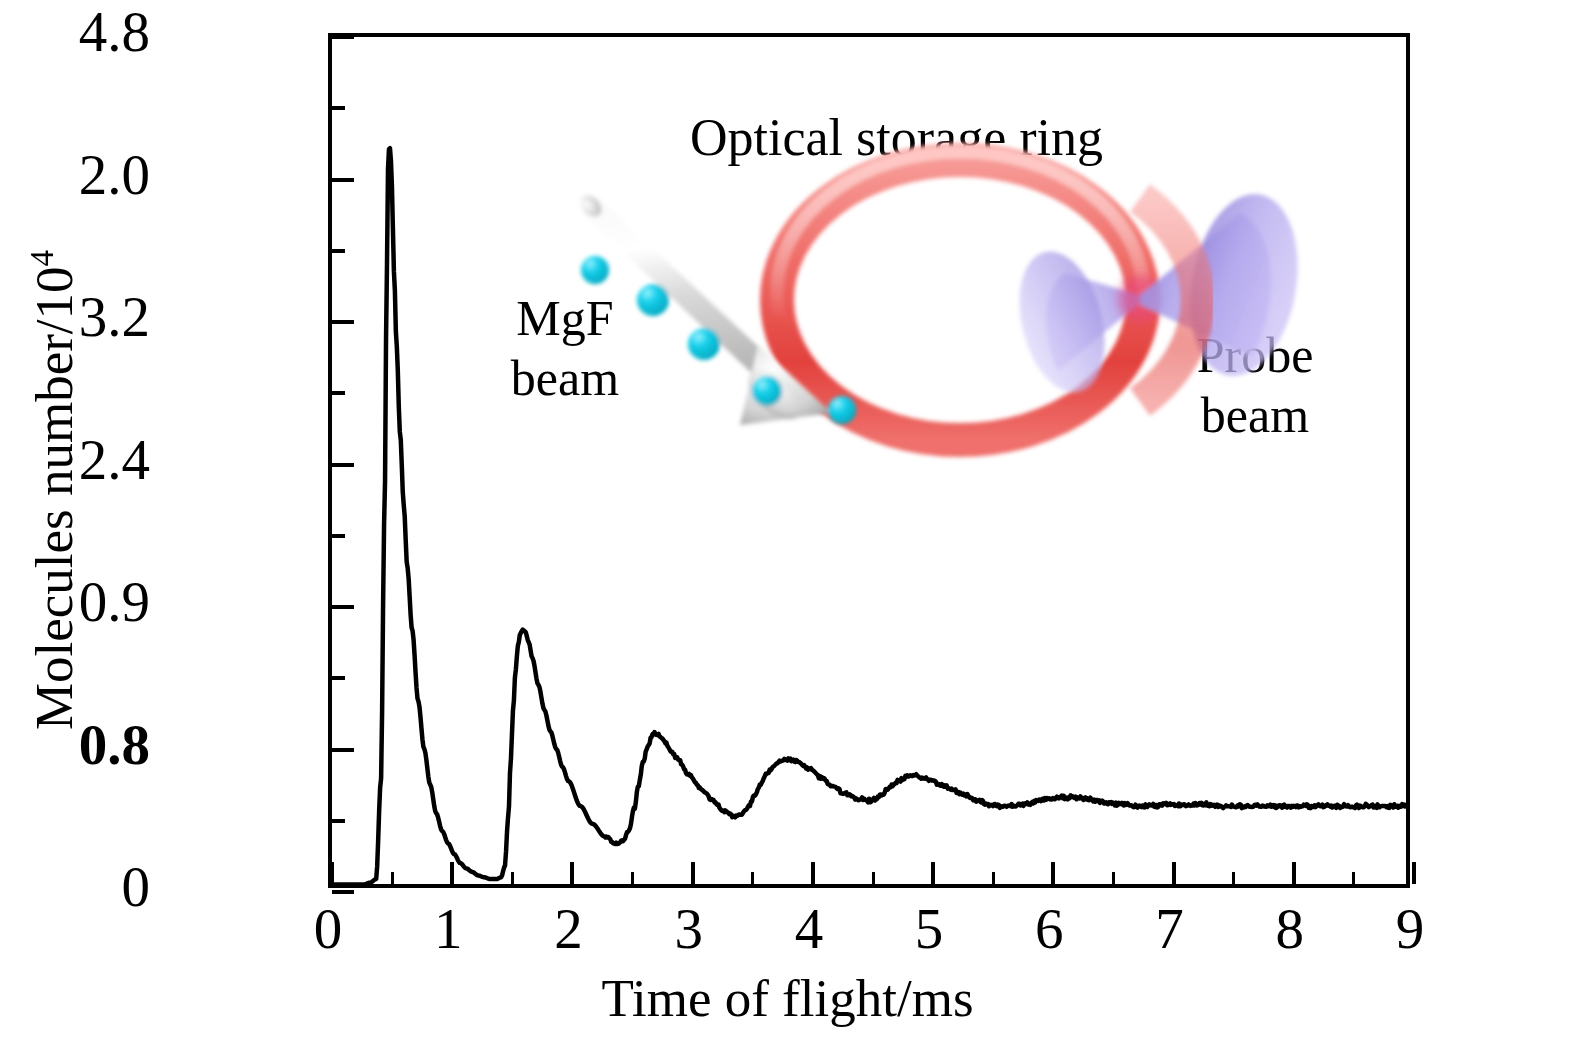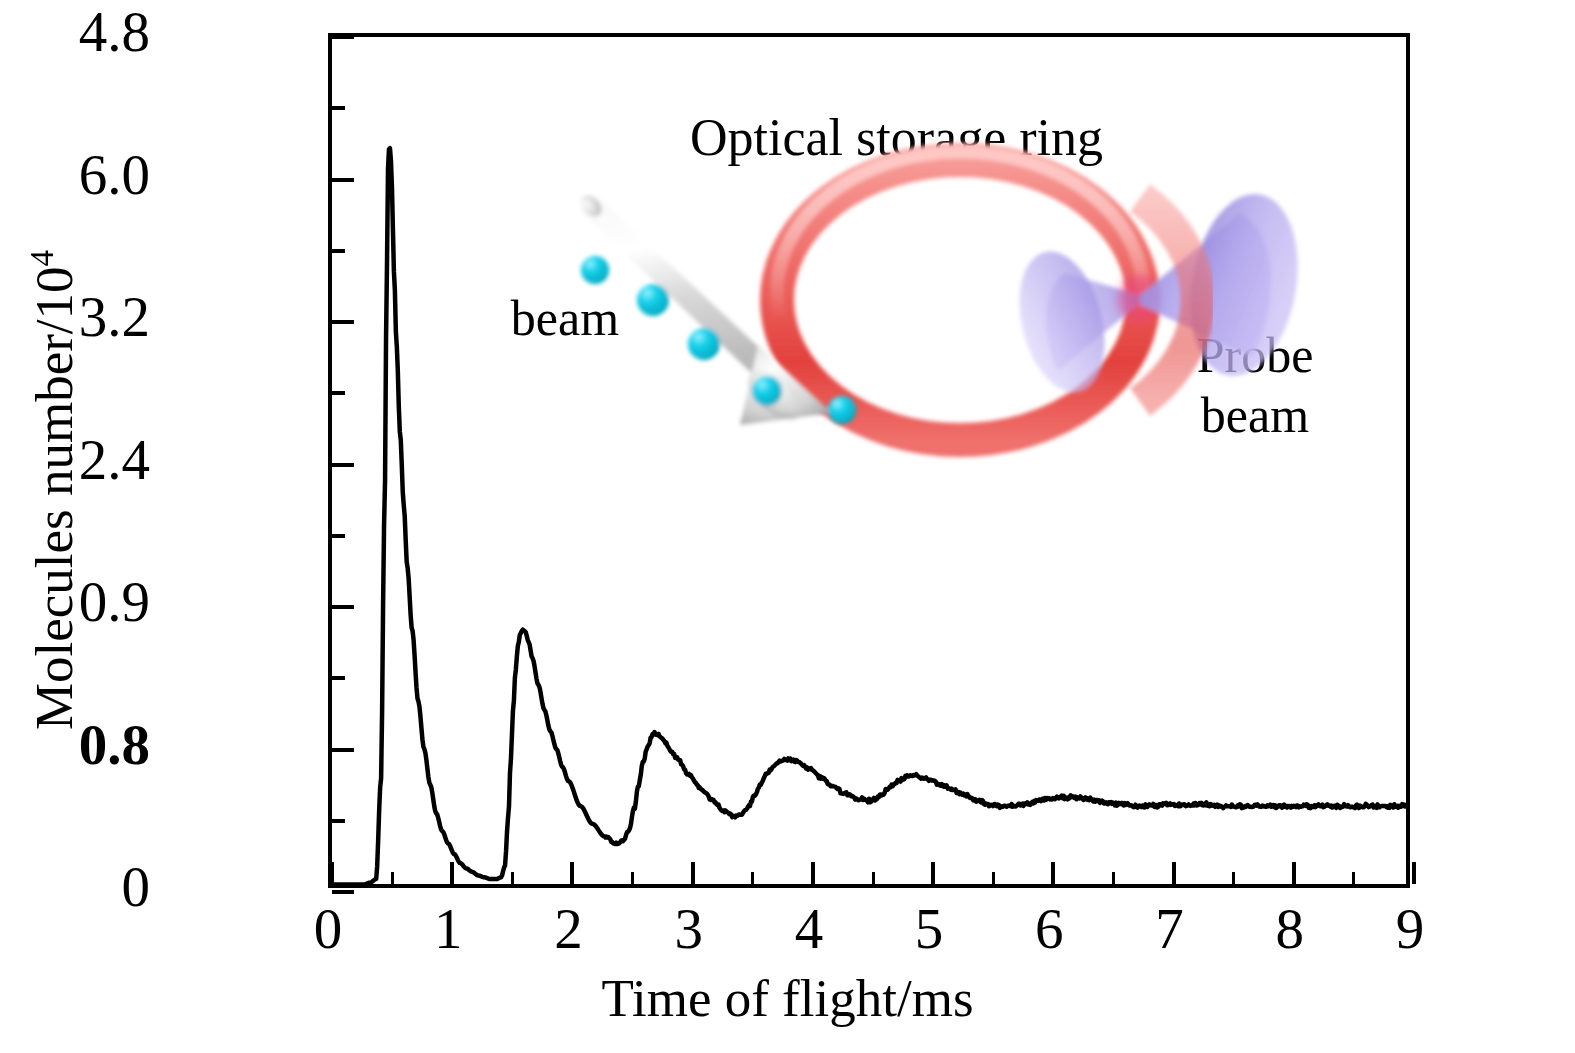--- a/index.html
+++ b/index.html
@@ -97,21 +97,21 @@
         <div class="tick xtick-minor" style="left: 1020.39px;"></div>
       </div>
   </div>
 
   <div id="ylabel-layer">
       <div class="ylabel-txt" style="top: 858px;">0</div>
       <div class="ylabel-txt" style="top: 715.5px; font-weight: bold;">0.8</div>
       <div class="ylabel-txt" style="top: 573px;">0.9</div>
       <div class="ylabel-txt" style="top: 430.5px; font-family: Liberation Serif, serif;">2.4</div>
       <div class="ylabel-txt" style="top: 288px;">3.2</div>
-      <div class="ylabel-txt" style="top: 145.5px;">6.0</div>
+      <div class="ylabel-txt" style="top: 145.5px;">2.0</div>
       <div class="ylabel-txt" style="top: 3px;">4.8</div>
     </div>
   <div id="xlabel-layer">
       <div class="xlabel-txt" style="left: 328px;">0</div>
       <div class="xlabel-txt" style="left: 448.222px;">1</div>
       <div class="xlabel-txt" style="left: 568.444px;">2</div>
       <div class="xlabel-txt" style="left: 688.667px;">3</div>
       <div class="xlabel-txt" style="left: 808.889px;">4</div>
       <div class="xlabel-txt" style="left: 929.111px;">5</div>
       <div class="xlabel-txt" style="left: 1049.33px;">6</div>
@@ -120,20 +120,21 @@
       <div class="xlabel-txt" style="left: 1410px;">9</div>
     </div>
 
   <svg id="curve-svg" viewBox="0 0 1082 855" preserveAspectRatio="none">
     <path id="curve-path" fill="none" stroke="#000000" stroke-width="4.5" stroke-linejoin="round" stroke-linecap="round" d="M 0.00 851.44 L 0.98 851.44 L 1.97 851.44 L 2.95 851.44 L 3.93 851.44 L 4.92 851.44 L 5.90 851.44 L 6.89 851.44 L 7.87 851.44 L 8.85 851.44 L 9.84 851.44 L 10.82 851.44 L 11.80 851.44 L 12.79 851.44 L 13.77 851.44 L 14.75 851.44 L 15.74 851.44 L 16.72 851.44 L 17.71 851.44 L 18.69 851.44 L 19.67 851.44 L 20.66 851.44 L 21.64 851.44 L 22.62 851.44 L 23.61 851.44 L 24.59 851.44 L 25.57 851.44 L 26.56 851.44 L 27.54 851.44 L 28.53 851.44 L 29.51 851.44 L 30.49 851.44 L 31.48 851.44 L 32.46 851.44 L 33.44 851.44 L 34.43 851.44 L 35.41 851.44 L 36.39 851.42 L 37.38 851.22 L 38.36 850.86 L 39.35 850.43 L 40.33 850.02 L 41.31 849.74 L 42.30 849.64 L 43.28 849.29 L 44.26 848.59 L 45.25 847.73 L 46.23 846.90 L 47.21 846.30 L 48.20 845.94 L 49.18 833.21 L 50.17 807.07 L 51.15 777.57 L 52.13 754.77 L 53.12 745.30 L 54.10 678.85 L 55.08 572.66 L 56.07 491.76 L 57.05 448.15 L 58.03 306.51 L 59.02 229.28 L 60.00 135.88 L 60.99 116.12 L 61.97 115.25 L 62.95 127.73 L 63.94 153.48 L 64.92 195.94 L 65.90 238.39 L 66.89 257.52 L 67.87 298.71 L 68.85 313.79 L 69.84 338.48 L 70.82 374.02 L 71.81 398.71 L 72.79 406.99 L 73.77 431.56 L 74.76 459.02 L 75.74 472.03 L 76.72 483.41 L 77.71 507.44 L 78.69 528.94 L 79.67 535.20 L 80.66 545.76 L 81.64 563.42 L 82.63 581.80 L 83.61 594.49 L 84.59 597.79 L 85.58 606.78 L 86.56 621.80 L 87.54 639.11 L 88.53 654.96 L 89.51 665.61 L 90.49 668.38 L 91.48 673.84 L 92.46 683.65 L 93.45 695.29 L 94.43 706.22 L 95.41 713.92 L 96.40 716.20 L 97.38 719.77 L 98.36 726.77 L 99.35 735.33 L 100.33 743.58 L 101.31 749.65 L 102.30 751.72 L 103.28 754.17 L 104.27 759.54 L 105.25 766.33 L 106.23 773.03 L 107.22 778.15 L 108.20 780.19 L 109.18 781.46 L 110.17 784.66 L 111.15 788.85 L 112.13 793.09 L 113.12 796.45 L 114.10 797.98 L 115.09 798.71 L 116.07 800.84 L 117.05 803.72 L 118.04 806.72 L 119.02 809.17 L 120.00 810.42 L 120.99 810.94 L 121.97 812.66 L 122.95 815.09 L 123.94 817.67 L 124.92 819.85 L 125.91 821.06 L 126.89 821.45 L 127.87 822.78 L 128.86 824.76 L 129.84 826.93 L 130.82 828.80 L 131.81 829.93 L 132.79 830.19 L 133.77 830.92 L 134.76 832.08 L 135.74 833.38 L 136.73 834.54 L 137.71 835.28 L 138.69 835.46 L 139.68 835.91 L 140.66 836.66 L 141.64 837.53 L 142.63 838.32 L 143.61 838.85 L 144.59 839.00 L 145.58 839.40 L 146.56 840.13 L 147.55 840.99 L 148.53 841.80 L 149.51 842.37 L 150.50 842.54 L 151.48 842.72 L 152.46 843.07 L 153.45 843.49 L 154.43 843.91 L 155.41 844.21 L 156.40 844.31 L 157.38 844.47 L 158.37 844.80 L 159.35 845.23 L 160.33 845.65 L 161.32 845.97 L 162.30 846.09 L 163.28 846.09 L 164.27 846.09 L 165.25 846.09 L 166.23 846.09 L 167.22 846.09 L 168.20 846.09 L 169.19 845.94 L 170.17 845.50 L 171.15 844.96 L 172.14 844.51 L 173.12 844.31 L 174.10 842.36 L 175.09 838.24 L 176.07 834.56 L 177.05 832.46 L 178.04 818.64 L 179.02 798.74 L 180.01 784.91 L 180.99 773.34 L 181.97 740.39 L 182.96 725.59 L 183.94 701.81 L 184.92 678.04 L 185.91 667.50 L 186.89 644.84 L 187.87 636.42 L 188.86 623.52 L 189.84 612.90 L 190.83 609.00 L 191.81 601.92 L 192.79 599.97 L 193.78 598.02 L 194.76 596.72 L 195.74 597.37 L 196.73 598.34 L 197.71 599.16 L 198.69 602.64 L 199.68 606.84 L 200.66 609.16 L 201.65 611.56 L 202.63 617.57 L 203.61 623.36 L 204.60 625.32 L 205.58 628.00 L 206.56 633.25 L 207.55 639.67 L 208.53 645.86 L 209.51 650.41 L 210.50 651.96 L 211.48 654.11 L 212.47 658.81 L 213.45 664.75 L 214.43 670.61 L 215.42 675.09 L 216.40 676.88 L 217.38 678.40 L 218.37 682.24 L 219.35 687.27 L 220.33 692.36 L 221.32 696.39 L 222.30 698.23 L 223.29 699.27 L 224.27 702.30 L 225.25 706.43 L 226.24 710.71 L 227.22 714.21 L 228.20 715.99 L 229.19 716.85 L 230.17 719.71 L 231.15 723.76 L 232.14 728.07 L 233.12 731.70 L 234.11 733.72 L 235.09 734.35 L 236.07 736.48 L 237.06 739.65 L 238.04 743.11 L 239.02 746.11 L 240.01 747.91 L 240.99 748.27 L 241.97 749.23 L 242.96 750.94 L 243.94 753.23 L 244.93 755.94 L 245.91 758.90 L 246.89 761.95 L 247.88 764.93 L 248.86 767.68 L 249.84 770.02 L 250.83 771.80 L 251.81 772.85 L 252.79 773.10 L 253.78 773.65 L 254.76 774.76 L 255.75 776.31 L 256.73 778.19 L 257.71 780.28 L 258.70 782.45 L 259.68 784.61 L 260.66 786.61 L 261.65 788.36 L 262.63 789.73 L 263.61 790.61 L 264.60 790.88 L 265.58 791.17 L 266.57 791.86 L 267.55 792.89 L 268.53 794.16 L 269.52 795.59 L 270.50 797.11 L 271.48 798.63 L 272.47 800.06 L 273.45 801.33 L 274.43 802.36 L 275.42 803.05 L 276.40 803.34 L 277.39 804.44 L 278.37 803.59 L 279.35 804.56 L 280.34 804.09 L 281.32 805.27 L 282.30 806.31 L 283.29 808.86 L 284.27 809.04 L 285.25 810.36 L 286.24 810.68 L 287.22 810.98 L 288.21 809.63 L 289.19 811.09 L 290.17 810.86 L 291.16 810.23 L 292.14 809.14 L 293.12 807.66 L 294.11 807.37 L 295.09 808.14 L 296.07 806.93 L 297.06 805.58 L 298.04 802.07 L 299.03 799.19 L 300.01 798.83 L 300.99 797.41 L 301.98 795.24 L 302.96 791.02 L 303.94 783.95 L 304.93 778.13 L 305.91 774.60 L 306.89 775.76 L 307.88 768.64 L 308.86 758.90 L 309.85 753.66 L 310.83 753.07 L 311.81 747.00 L 312.80 741.70 L 313.78 733.09 L 314.76 729.04 L 315.75 728.49 L 316.73 725.58 L 317.71 718.53 L 318.70 716.13 L 319.68 713.43 L 320.67 712.02 L 321.65 710.34 L 322.63 704.76 L 323.62 703.97 L 324.60 700.95 L 325.58 701.28 L 326.57 699.03 L 327.55 701.55 L 328.53 701.92 L 329.52 701.68 L 330.50 700.82 L 331.49 703.41 L 332.47 703.96 L 333.45 704.97 L 334.44 705.48 L 335.42 706.95 L 336.40 708.12 L 337.39 710.33 L 338.37 709.60 L 339.35 712.74 L 340.34 714.21 L 341.32 716.00 L 342.31 717.90 L 343.29 718.99 L 344.27 718.74 L 345.26 721.40 L 346.24 721.16 L 347.22 724.95 L 348.21 724.67 L 349.19 724.34 L 350.17 726.56 L 351.16 726.93 L 352.14 727.12 L 353.13 731.38 L 354.11 731.62 L 355.09 733.37 L 356.08 736.19 L 357.06 736.68 L 358.04 740.17 L 359.03 741.48 L 360.01 741.54 L 360.99 740.90 L 361.98 742.77 L 362.96 742.13 L 363.95 744.50 L 364.93 745.53 L 365.91 747.42 L 366.90 749.21 L 367.88 749.77 L 368.86 751.77 L 369.85 752.27 L 370.83 754.95 L 371.81 754.44 L 372.80 755.96 L 373.78 756.70 L 374.77 757.29 L 375.75 758.51 L 376.73 759.32 L 377.72 759.89 L 378.70 760.42 L 379.68 761.73 L 380.67 763.46 L 381.65 766.54 L 382.63 766.94 L 383.62 766.14 L 384.60 766.62 L 385.59 766.95 L 386.57 769.53 L 387.55 769.35 L 388.54 771.25 L 389.52 772.02 L 390.50 771.52 L 391.49 774.82 L 392.47 776.06 L 393.45 777.38 L 394.44 778.00 L 395.42 777.56 L 396.41 779.21 L 397.39 777.43 L 398.37 778.22 L 399.36 779.34 L 400.34 779.82 L 401.32 781.13 L 402.31 780.62 L 403.29 781.57 L 404.27 784.07 L 405.26 783.30 L 406.24 783.05 L 407.23 784.30 L 408.21 782.59 L 409.19 782.86 L 410.18 782.10 L 411.16 781.41 L 412.14 781.82 L 413.13 781.73 L 414.11 781.46 L 415.09 779.70 L 416.08 778.10 L 417.06 777.20 L 418.05 776.80 L 419.03 775.57 L 420.01 773.74 L 421.00 772.15 L 421.98 772.97 L 422.96 768.57 L 423.95 768.48 L 424.93 763.68 L 425.91 762.56 L 426.90 762.74 L 427.88 761.34 L 428.87 759.32 L 429.85 755.85 L 430.83 754.67 L 431.82 751.52 L 432.80 751.72 L 433.78 749.60 L 434.77 747.85 L 435.75 745.24 L 436.73 743.34 L 437.72 740.73 L 438.70 740.86 L 439.69 740.27 L 440.67 739.88 L 441.65 736.65 L 442.64 737.36 L 443.62 736.02 L 444.60 733.94 L 445.59 733.49 L 446.57 732.54 L 447.55 731.53 L 448.54 730.38 L 449.52 730.22 L 450.51 729.06 L 451.49 727.74 L 452.47 728.59 L 453.46 728.10 L 454.44 727.66 L 455.42 727.33 L 456.41 725.88 L 457.39 727.12 L 458.37 727.00 L 459.36 727.61 L 460.34 725.46 L 461.33 726.05 L 462.31 725.53 L 463.29 728.16 L 464.28 727.17 L 465.26 726.63 L 466.24 728.62 L 467.23 729.05 L 468.21 727.06 L 469.19 727.64 L 470.18 728.99 L 471.16 728.97 L 472.15 729.93 L 473.13 730.62 L 474.11 731.84 L 475.10 732.80 L 476.08 732.09 L 477.06 733.45 L 478.05 735.44 L 479.03 734.33 L 480.01 736.62 L 481.00 735.25 L 481.98 735.66 L 482.97 735.08 L 483.95 736.75 L 484.93 737.38 L 485.92 738.20 L 486.90 739.11 L 487.88 740.24 L 488.87 741.25 L 489.85 742.35 L 490.83 745.14 L 491.82 743.02 L 492.80 745.71 L 493.79 744.23 L 494.77 745.62 L 495.75 744.98 L 496.74 745.92 L 497.72 747.81 L 498.70 747.99 L 499.69 750.97 L 500.67 751.47 L 501.65 751.71 L 502.64 753.29 L 503.62 753.07 L 504.61 753.01 L 505.59 753.33 L 506.57 753.67 L 507.56 753.92 L 508.54 755.30 L 509.52 756.04 L 510.51 755.38 L 511.49 756.10 L 512.47 760.20 L 513.46 760.36 L 514.44 760.76 L 515.43 760.89 L 516.41 760.06 L 517.39 759.78 L 518.38 759.38 L 519.36 762.27 L 520.34 762.20 L 521.33 761.20 L 522.31 761.82 L 523.29 763.41 L 524.28 763.09 L 525.26 763.53 L 526.25 764.51 L 527.23 766.57 L 528.21 765.48 L 529.20 766.28 L 530.18 767.34 L 531.16 767.10 L 532.15 766.32 L 533.13 766.03 L 534.11 764.39 L 535.10 766.92 L 536.08 765.55 L 537.07 766.59 L 538.05 767.18 L 539.03 767.76 L 540.02 769.31 L 541.00 765.71 L 541.98 769.29 L 542.97 768.89 L 543.95 766.65 L 544.93 766.03 L 545.92 764.89 L 546.90 767.53 L 547.89 765.34 L 548.87 766.15 L 549.85 763.69 L 550.84 764.09 L 551.82 761.69 L 552.80 761.40 L 553.79 762.46 L 554.77 761.27 L 555.75 761.59 L 556.74 759.52 L 557.72 755.96 L 558.71 756.11 L 559.69 756.67 L 560.67 755.37 L 561.66 753.87 L 562.64 754.12 L 563.62 751.68 L 564.61 753.09 L 565.59 751.21 L 566.57 751.11 L 567.56 749.74 L 568.54 750.05 L 569.53 746.86 L 570.51 747.80 L 571.49 747.80 L 572.48 748.61 L 573.46 745.05 L 574.44 746.95 L 575.43 745.77 L 576.41 746.18 L 577.39 742.75 L 578.38 743.52 L 579.36 742.35 L 580.35 743.53 L 581.33 743.35 L 582.31 742.20 L 583.30 742.67 L 584.28 742.98 L 585.26 742.13 L 586.25 742.49 L 587.23 742.37 L 588.21 741.23 L 589.20 742.42 L 590.18 743.17 L 591.17 744.35 L 592.15 744.69 L 593.13 745.72 L 594.12 744.64 L 595.10 745.32 L 596.08 745.74 L 597.07 745.39 L 598.05 744.42 L 599.03 746.23 L 600.02 746.15 L 601.00 747.83 L 601.99 747.03 L 602.97 746.67 L 603.95 747.54 L 604.94 747.26 L 605.92 747.96 L 606.90 747.74 L 607.89 748.76 L 608.87 751.66 L 609.85 751.14 L 610.84 751.12 L 611.82 752.58 L 612.81 752.80 L 613.79 751.06 L 614.77 751.93 L 615.76 753.73 L 616.74 752.40 L 617.72 753.58 L 618.71 752.51 L 619.69 755.57 L 620.67 755.10 L 621.66 755.67 L 622.64 756.65 L 623.63 755.72 L 624.61 757.06 L 625.59 756.69 L 626.58 757.06 L 627.56 756.28 L 628.54 760.00 L 629.53 759.51 L 630.51 759.02 L 631.49 761.27 L 632.48 759.71 L 633.46 761.14 L 634.45 761.77 L 635.43 760.63 L 636.41 762.45 L 637.40 761.68 L 638.38 763.33 L 639.36 761.07 L 640.35 762.72 L 641.33 764.49 L 642.31 764.97 L 643.30 764.75 L 644.28 765.29 L 645.27 767.30 L 646.25 766.38 L 647.23 766.27 L 648.22 768.69 L 649.20 767.61 L 650.18 767.61 L 651.17 766.97 L 652.15 768.71 L 653.13 769.39 L 654.12 767.16 L 655.10 768.18 L 656.09 771.20 L 657.07 771.65 L 658.05 770.66 L 659.04 771.41 L 660.02 771.01 L 661.00 773.29 L 661.99 772.41 L 662.97 771.82 L 663.95 772.17 L 664.94 773.02 L 665.92 771.21 L 666.91 771.05 L 667.89 772.78 L 668.87 773.23 L 669.86 771.62 L 670.84 771.87 L 671.82 774.85 L 672.81 773.51 L 673.79 773.35 L 674.77 773.86 L 675.76 773.03 L 676.74 772.79 L 677.73 773.36 L 678.71 773.89 L 679.69 772.77 L 680.68 772.68 L 681.66 772.47 L 682.64 773.22 L 683.63 771.11 L 684.61 773.76 L 685.59 772.50 L 686.58 773.17 L 687.56 773.52 L 688.55 772.70 L 689.53 771.96 L 690.51 770.83 L 691.50 770.77 L 692.48 772.48 L 693.46 771.72 L 694.45 770.76 L 695.43 772.87 L 696.41 770.56 L 697.40 770.36 L 698.38 770.94 L 699.37 769.31 L 700.35 771.45 L 701.33 770.72 L 702.32 771.82 L 703.30 769.97 L 704.28 768.95 L 705.27 770.37 L 706.25 768.12 L 707.23 769.45 L 708.22 767.06 L 709.20 767.35 L 710.19 767.86 L 711.17 766.56 L 712.15 766.69 L 713.14 768.23 L 714.12 765.92 L 715.10 765.66 L 716.09 767.47 L 717.07 765.16 L 718.05 766.74 L 719.04 765.13 L 720.02 765.62 L 721.01 765.24 L 721.99 766.41 L 722.97 765.95 L 723.96 766.38 L 724.94 765.09 L 725.92 765.64 L 726.91 766.19 L 727.89 764.75 L 728.87 763.67 L 729.86 765.16 L 730.84 765.47 L 731.83 763.88 L 732.81 763.72 L 733.79 762.52 L 734.78 765.20 L 735.76 762.82 L 736.74 766.19 L 737.73 764.47 L 738.71 765.18 L 739.69 766.35 L 740.68 764.32 L 741.66 765.29 L 742.65 762.34 L 743.63 763.67 L 744.61 763.35 L 745.60 764.41 L 746.58 764.91 L 747.56 763.50 L 748.55 766.27 L 749.53 764.43 L 750.51 765.00 L 751.50 765.46 L 752.48 763.43 L 753.47 764.79 L 754.45 765.46 L 755.43 766.83 L 756.42 765.33 L 757.40 764.32 L 758.38 766.49 L 759.37 765.50 L 760.35 767.03 L 761.33 767.22 L 762.32 764.58 L 763.30 766.43 L 764.29 766.41 L 765.27 768.43 L 766.25 766.65 L 767.24 768.65 L 768.22 766.91 L 769.20 767.01 L 770.19 768.32 L 771.17 767.32 L 772.15 769.87 L 773.14 768.32 L 774.12 767.64 L 775.11 768.30 L 776.09 770.52 L 777.07 770.17 L 778.06 769.30 L 779.04 770.81 L 780.02 771.22 L 781.01 769.31 L 781.99 769.33 L 782.97 769.13 L 783.96 770.89 L 784.94 769.52 L 785.93 770.58 L 786.91 772.40 L 787.89 769.62 L 788.88 772.67 L 789.86 771.36 L 790.84 769.85 L 791.83 771.14 L 792.81 770.96 L 793.79 769.98 L 794.78 771.67 L 795.76 772.37 L 796.75 770.00 L 797.73 771.84 L 798.71 771.43 L 799.70 770.16 L 800.68 772.02 L 801.66 772.61 L 802.65 772.22 L 803.63 772.44 L 804.61 773.53 L 805.60 774.25 L 806.58 773.76 L 807.57 771.68 L 808.55 773.61 L 809.53 774.57 L 810.52 772.92 L 811.50 772.55 L 812.48 773.61 L 813.47 774.12 L 814.45 772.53 L 815.43 773.98 L 816.42 774.48 L 817.40 771.38 L 818.39 772.15 L 819.37 773.91 L 820.35 772.68 L 821.34 771.42 L 822.32 771.96 L 823.30 772.42 L 824.29 772.57 L 825.27 770.96 L 826.25 773.82 L 827.24 773.96 L 828.22 772.00 L 829.21 774.41 L 830.19 774.01 L 831.17 771.14 L 832.16 771.29 L 833.14 772.36 L 834.12 772.68 L 835.11 770.43 L 836.09 771.11 L 837.07 770.60 L 838.06 769.78 L 839.04 772.17 L 840.03 772.02 L 841.01 771.06 L 841.99 770.43 L 842.98 771.96 L 843.96 771.18 L 844.94 771.47 L 845.93 771.05 L 846.91 772.95 L 847.89 772.51 L 848.88 772.24 L 849.86 773.07 L 850.85 770.45 L 851.83 773.28 L 852.81 773.04 L 853.80 771.61 L 854.78 772.01 L 855.76 771.16 L 856.75 771.56 L 857.73 773.11 L 858.71 772.74 L 859.70 772.50 L 860.68 771.46 L 861.67 772.18 L 862.65 772.85 L 863.63 772.34 L 864.62 772.57 L 865.60 770.58 L 866.58 772.39 L 867.57 770.08 L 868.55 772.44 L 869.53 772.32 L 870.52 771.84 L 871.50 770.21 L 872.49 771.32 L 873.47 769.80 L 874.45 772.37 L 875.44 772.48 L 876.42 770.89 L 877.40 772.15 L 878.39 769.40 L 879.37 772.50 L 880.35 772.84 L 881.34 773.27 L 882.32 771.09 L 883.31 772.60 L 884.29 771.88 L 885.27 772.73 L 886.26 771.80 L 887.24 773.79 L 888.22 772.60 L 889.21 771.55 L 890.19 773.93 L 891.17 772.32 L 892.16 773.46 L 893.14 773.12 L 894.13 773.99 L 895.11 775.09 L 896.09 774.04 L 897.08 773.56 L 898.06 772.33 L 899.04 773.20 L 900.03 773.15 L 901.01 773.29 L 901.99 773.39 L 902.98 773.85 L 903.96 771.46 L 904.95 773.54 L 905.93 773.40 L 906.91 773.95 L 907.90 774.29 L 908.88 773.70 L 909.86 772.30 L 910.85 773.26 L 911.83 771.28 L 912.81 771.80 L 913.80 775.13 L 914.78 773.96 L 915.77 774.49 L 916.75 773.23 L 917.73 773.86 L 918.72 772.49 L 919.70 772.11 L 920.68 773.03 L 921.67 773.85 L 922.65 773.77 L 923.63 773.96 L 924.62 773.85 L 925.60 773.54 L 926.59 771.92 L 927.57 771.69 L 928.55 772.68 L 929.54 771.49 L 930.52 772.63 L 931.50 773.63 L 932.49 773.83 L 933.47 773.79 L 934.45 772.62 L 935.44 772.95 L 936.42 773.61 L 937.41 773.63 L 938.39 773.76 L 939.37 772.45 L 940.36 773.18 L 941.34 773.04 L 942.32 771.64 L 943.31 773.70 L 944.29 772.58 L 945.27 772.11 L 946.26 774.10 L 947.24 772.41 L 948.23 774.93 L 949.21 773.09 L 950.19 773.69 L 951.18 772.23 L 952.16 772.27 L 953.14 772.65 L 954.13 774.74 L 955.11 772.26 L 956.09 771.66 L 957.08 773.68 L 958.06 773.13 L 959.05 774.63 L 960.03 773.09 L 961.01 772.96 L 962.00 773.54 L 962.98 774.60 L 963.96 772.94 L 964.95 773.69 L 965.93 772.86 L 966.91 773.14 L 967.90 774.03 L 968.88 772.45 L 969.87 772.74 L 970.85 774.36 L 971.83 773.34 L 972.82 773.79 L 973.80 772.95 L 974.78 773.31 L 975.77 771.72 L 976.75 772.29 L 977.73 772.86 L 978.72 771.35 L 979.70 771.79 L 980.69 774.66 L 981.67 773.38 L 982.65 775.04 L 983.64 773.11 L 984.62 774.06 L 985.60 774.06 L 986.59 772.23 L 987.57 774.06 L 988.55 772.59 L 989.54 772.84 L 990.52 771.35 L 991.51 772.62 L 992.49 773.20 L 993.47 773.20 L 994.46 771.65 L 995.44 774.21 L 996.42 773.70 L 997.41 773.15 L 998.39 772.14 L 999.37 771.43 L 1000.36 772.81 L 1001.34 772.45 L 1002.33 773.63 L 1003.31 772.65 L 1004.29 774.59 L 1005.28 773.02 L 1006.26 772.97 L 1007.24 772.69 L 1008.23 774.90 L 1009.21 771.75 L 1010.19 772.45 L 1011.18 772.97 L 1012.16 774.99 L 1013.15 773.69 L 1014.13 774.08 L 1015.11 773.73 L 1016.10 771.05 L 1017.08 772.71 L 1018.06 773.39 L 1019.05 773.53 L 1020.03 772.24 L 1021.01 773.19 L 1022.00 774.19 L 1022.98 774.03 L 1023.97 773.65 L 1024.95 774.03 L 1025.93 774.38 L 1026.92 774.98 L 1027.90 772.46 L 1028.88 771.57 L 1029.87 773.14 L 1030.85 775.05 L 1031.83 772.58 L 1032.82 772.86 L 1033.80 773.70 L 1034.79 774.32 L 1035.77 774.17 L 1036.75 773.12 L 1037.74 770.85 L 1038.72 771.52 L 1039.70 772.87 L 1040.69 774.06 L 1041.67 773.46 L 1042.65 772.93 L 1043.64 772.06 L 1044.62 771.61 L 1045.61 774.41 L 1046.59 772.80 L 1047.57 774.23 L 1048.56 774.83 L 1049.54 771.32 L 1050.52 774.02 L 1051.51 774.20 L 1052.49 773.35 L 1053.47 773.09 L 1054.46 772.98 L 1055.44 772.99 L 1056.43 773.06 L 1057.41 772.94 L 1058.39 774.17 L 1059.38 773.12 L 1060.36 774.70 L 1061.34 774.88 L 1062.33 771.77 L 1063.31 772.63 L 1064.29 772.85 L 1065.28 774.47 L 1066.26 771.22 L 1067.25 773.77 L 1068.23 773.52 L 1069.21 772.82 L 1070.20 774.69 L 1071.18 772.98 L 1072.16 773.73 L 1073.15 773.81 L 1074.13 771.16 L 1075.11 772.87 L 1076.10 771.57 L 1077.08 773.41 L 1078.07 772.02 L 1079.05 771.68 L 1080.03 771.70 L 1081.02 772.50 L 1082.00 774.80"></path>
   </svg>
 
   <div id="inset-title">Optical storage ring</div>
 
   <div id="mgf-label">
+    <div>MgF</div>
     <div>beam</div>
   </div>
 
   <div id="probe-label">
     <div>Probe</div>
     <div>beam</div>
   </div>
 
   <svg id="inset" viewBox="0 0 900 390">
     <defs>

